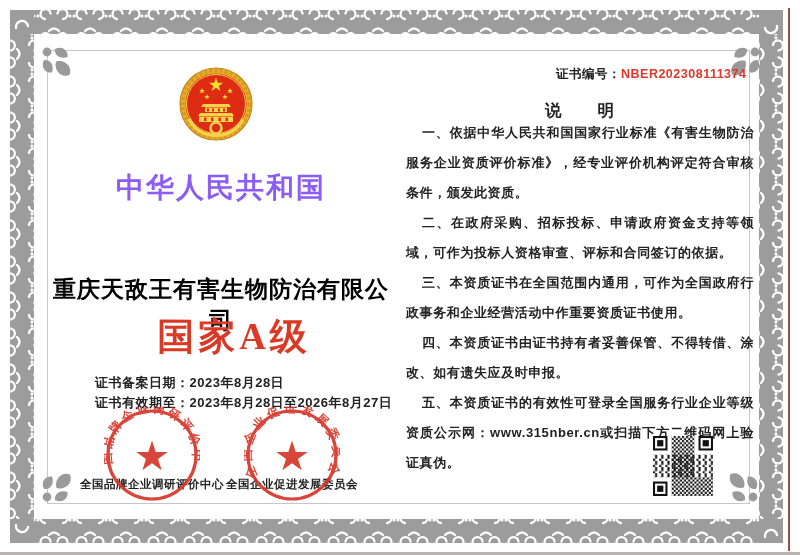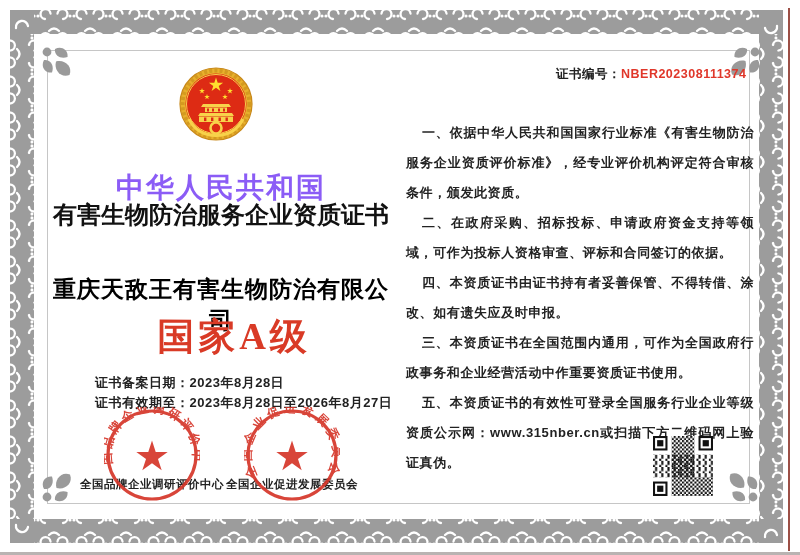--- a/index.html
+++ b/index.html
@@ -160,21 +160,20 @@
       <rect x="28" y="55.5" width="2.4" height="3.6"></rect>
       <rect x="35" y="55.5" width="2.4" height="3.6"></rect>
       <rect x="42.5" y="55.5" width="2.4" height="3.6"></rect>
       <rect x="49.5" y="55.5" width="2.4" height="3.6"></rect>
     </g>
     <circle cx="40" cy="66" r="5.5" fill="none" stroke="#f8d24a" stroke-width="2.6"></circle>
     <path d="M13,57 q8,16 27,16.5 q19,-0.5 27,-16.5" fill="none" stroke="#f8d24a" stroke-width="3"></path>
   </svg>
 
   <div class="t1">中华人民共和国</div>
-  <div class="t2">有害生物防治服务企业资质证书</div>
   <div class="company">重庆天敌王有害生物防治有限公司</div>
   <div class="grade">国家A级</div>
   <div class="dateline" style="top:374px">证书备案日期：2023年8月28日</div>
   <div class="dateline" style="top:394px">证书有效期至：2023年8月28日至2026年8月27日</div>
 
   <div class="seal-caption" style="left:67px;top:477px">全国品牌企业调研评价中心</div>
   <div class="seal-caption" style="left:207px;top:477px">全国企业促进发展委员会</div>
 
   <svg class="seal" style="left:104px;top:407px" viewBox="0 0 96 96">
     <defs>
@@ -193,25 +192,26 @@
     <circle cx="48" cy="48" r="44" fill="none" stroke="#d6372b" stroke-width="3.2"></circle>
     <polygon transform="translate(48,50) scale(16.5)" fill="#d6372b" points="0,-1 0.225,-0.31 0.951,-0.31 0.363,0.118 0.588,0.809 0,0.382 -0.588,0.809 -0.363,0.118 -0.951,-0.31 -0.225,-0.31"></polygon>
     <text font-size="12" font-weight="bold" fill="#d6372b" letter-spacing="4">
       <textPath href="#arc2" startOffset="50%" text-anchor="middle">全国企业促进发展委员会</textPath>
     </text>
   </svg>
 
   <div class="certno">
     <span>证书编号：</span><span class="red">NBER202308111374</span>
   </div>
+  <div class="explain-heading">说　　明</div>
   <div class="explain">
     <p>一、依据中华人民共和国国家行业标准《有害生物防治服务企业资质评价标准》，经专业评价机构评定符合审核条件，颁发此资质。</p>
     <p>二、在政府采购、招标投标、申请政府资金支持等领域，可作为投标人资格审查、评标和合同签订的依据。</p>
+    <p>三、本资质证书在全国范围内通用，可作为全国政府行政事务和企业经营活动中作重要资质证书使用。</p>
     <p>四、本资质证书由证书持有者妥善保管、不得转借、涂改、如有遗失应及时申报。</p>
-    <p>三、本资质证书在全国范围内通用，可作为全国政府行政事务和企业经营活动中作重要资质证书使用。</p>
     <p>五、本资质证书的有效性可登录全国服务行业企业等级资质公示网：www.315nber.cn或扫描下方二维码网上验证真伪。</p>
   </div>
 
   <svg class="qr" viewBox="0 0 29 29">
     <defs>
       <pattern id="qrp" width="2" height="2" patternUnits="userSpaceOnUse">
         <rect x="0" y="0" width="1" height="1" fill="#111"></rect>
         <rect x="1" y="1" width="1" height="1" fill="#111"></rect>
       </pattern>
       <pattern id="qrp2" width="3" height="3" patternUnits="userSpaceOnUse">

